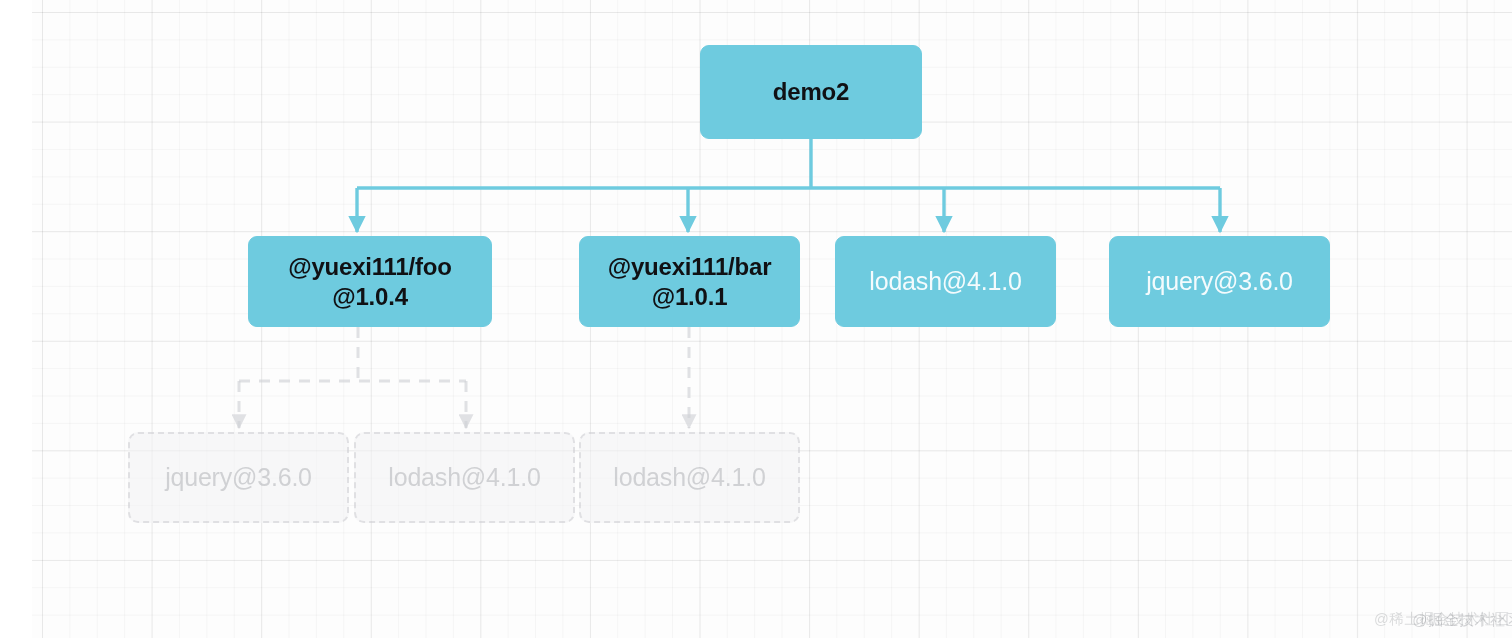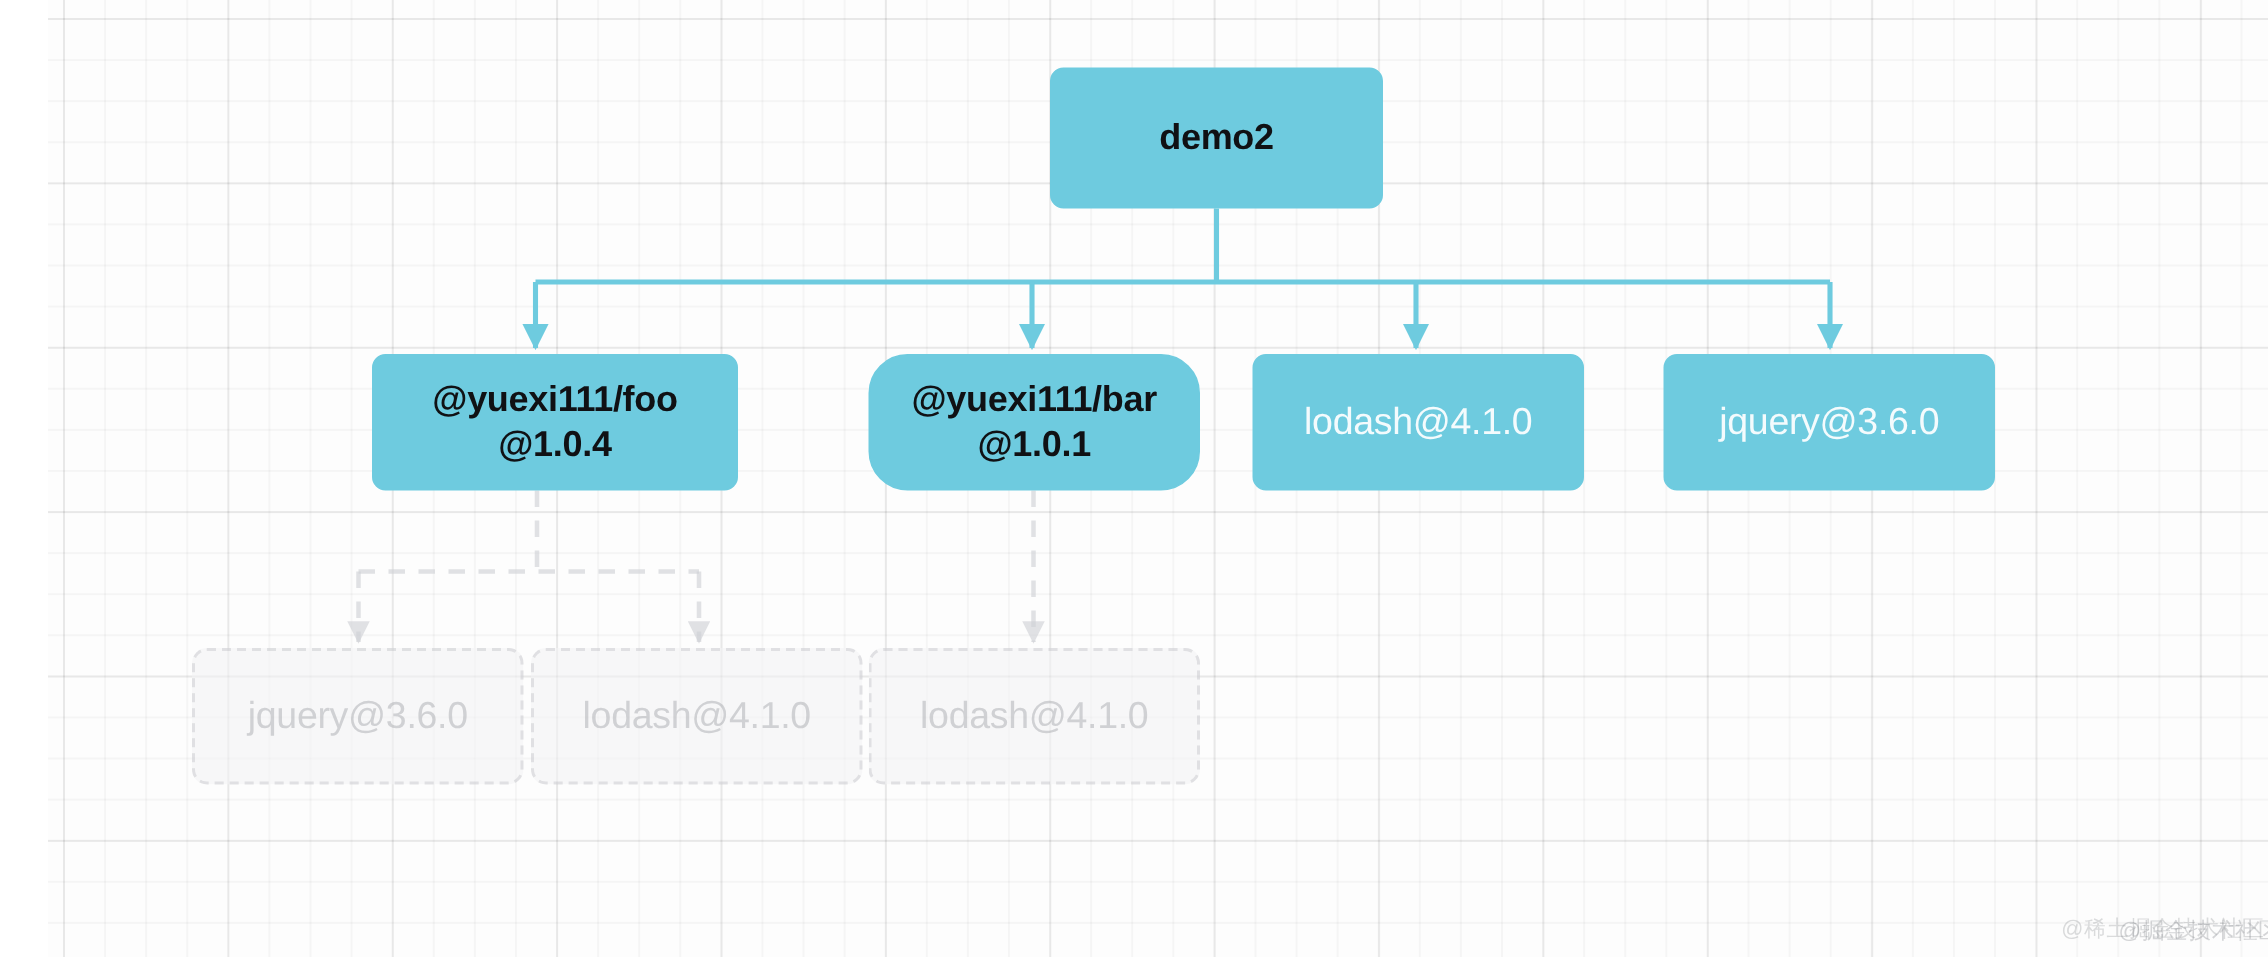--- a/index.html
+++ b/index.html
@@ -129,21 +129,21 @@
       <path d="M 434 381 L 434 428"></path>
       <path d="M 657 327 L 657 428"></path>
     </g>
   </svg>
 
   <div class="node node-solid node-dark-text" style="left:668px; top:45px; width:222px; height:94px;">demo2</div>
 
   <div class="node node-solid node-dark-text" style="left:216px; top:236px; width:244px; height:91px;">@yuexi111/foo
 @1.0.4</div>
 
-  <div class="node node-solid node-dark-text" style="left:547px; top:236px; width:221px; height:91px;border-radius:26px;">@yuexi111/bar
+  <div class="node node-solid node-dark-text" style="left:547px; top:236px; width:221px; height:91px;">@yuexi111/bar
 @1.0.1</div>
 
   <div class="node node-solid node-light-text" style="left:803px; top:236px; width:221px; height:91px;">lodash@4.1.0</div>
 
   <div class="node node-solid node-light-text" style="left:1077px; top:236px; width:221px; height:91px;">jquery@3.6.0</div>
 
   <div class="node node-ghost" style="left:96px; top:432px; width:221px; height:91px;">jquery@3.6.0</div>
 
   <div class="node node-ghost" style="left:322px; top:432px; width:221px; height:91px;">lodash@4.1.0</div>
 

